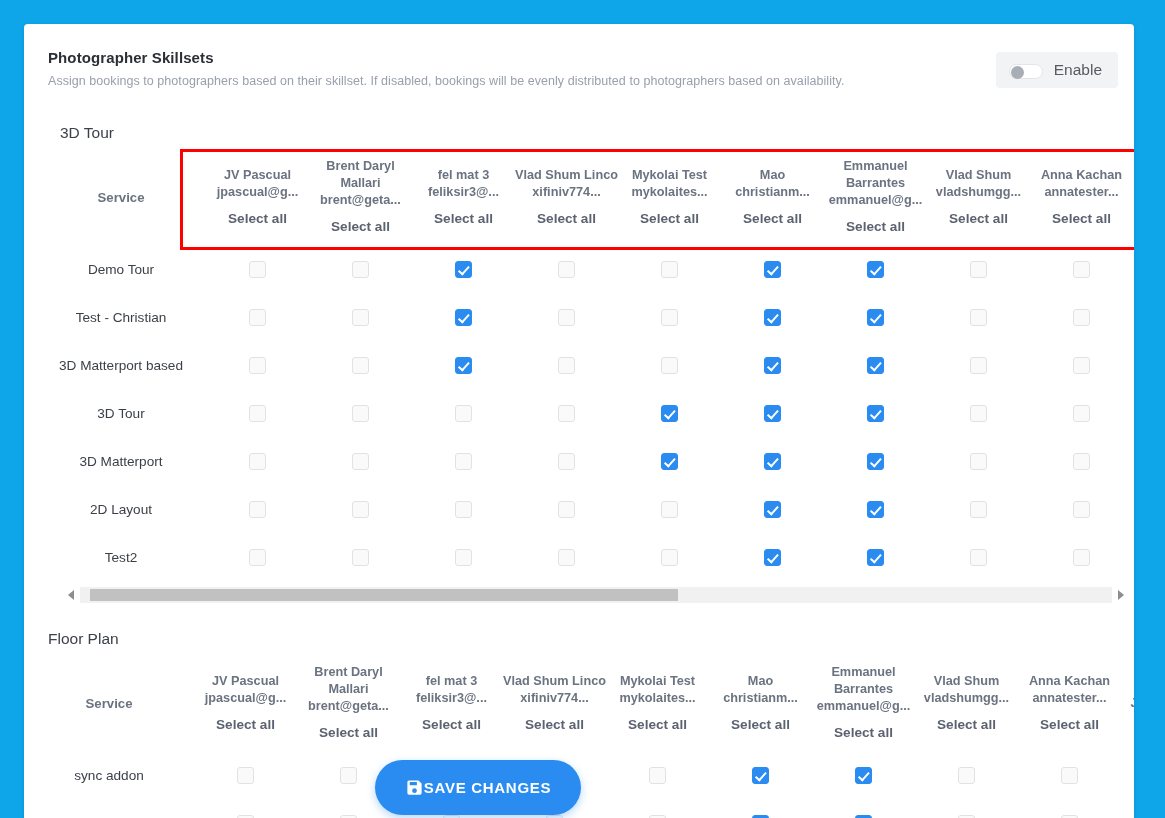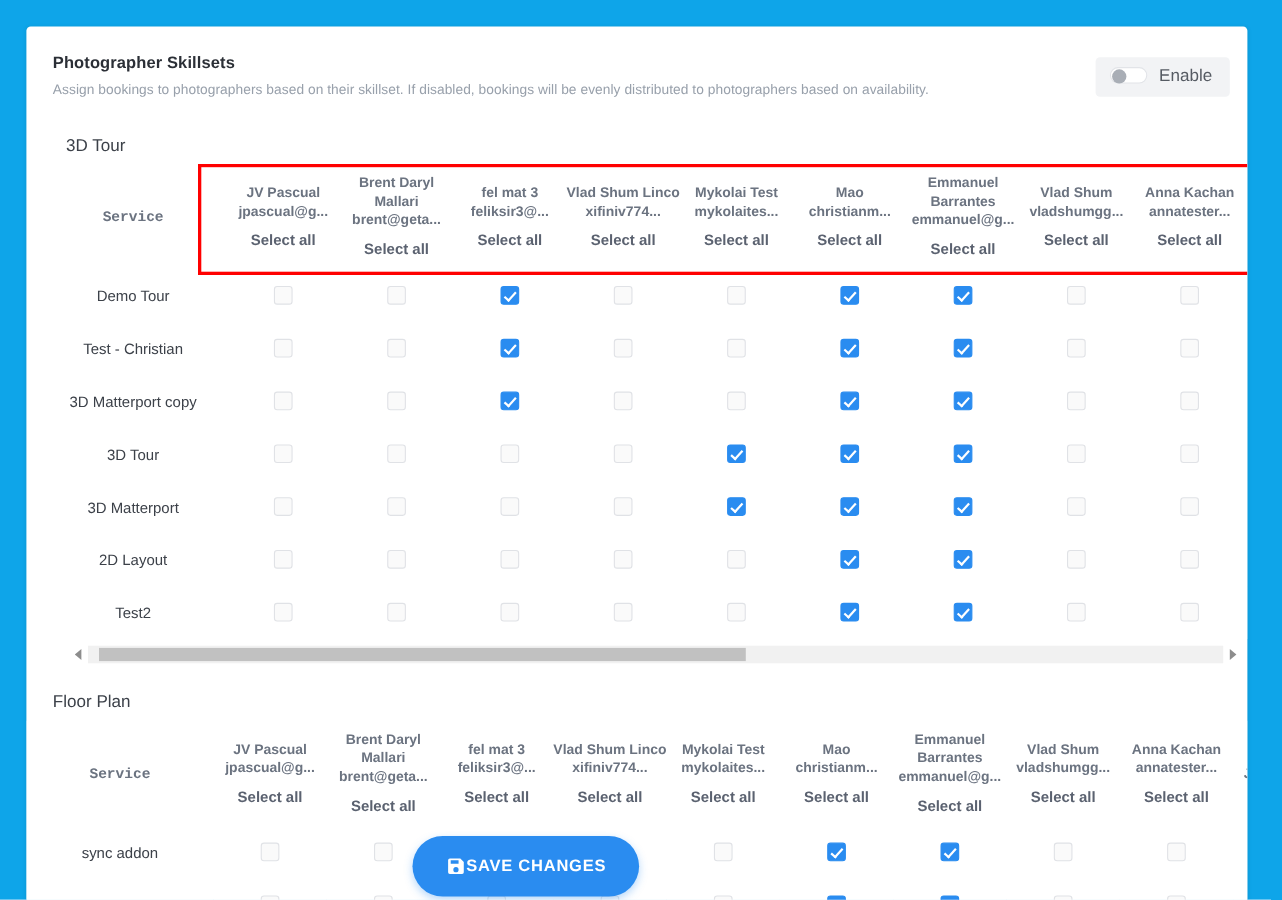--- a/index.html
+++ b/index.html
@@ -27,21 +27,21 @@
     font-size: 15px; font-weight: bold; color: #2b2f36;
     letter-spacing: .1px; line-height: 20px;
   }
   .card-sub {
     margin-top: 5px;
     font-size: 12.5px; font-weight: normal; color: #98a0ab;
     line-height: 16px; letter-spacing: .05px;
   }
   .enable-wrap {
     position: absolute; right: 16px; top: 28px;
-    display: flex; align-items: flex-start; gap: 11px;
+    display: flex; align-items: flex-end; gap: 11px;
     background: #f2f3f5; border-radius: 4px;
     padding: 9px 16px 9px 13px;
   }
   .switch {
     width: 34px; height: 15px; border-radius: 8px;
     background: #ffffff; border: 1px solid #e2e4e8;
     position: relative; flex: none;
   }
   .switch .knob {
     position: absolute; left: 1px; top: 1px;
@@ -69,21 +69,21 @@
   th.person-col { width: 103px; }
   th.person-col.last { width: 34px; }
 
   thead tr { height: 96px; }
   .p-name { font-size: 12.7px; color: #6b7380; line-height: 17px; }
   .p-mail { font-size: 12.7px; color: #6b7380; line-height: 17px; }
   .p-select {
     font-size: 13.6px; color: #5b6270; line-height: 18px;
     margin-top: 9px; cursor: pointer;
   }
-  .service-head { font-size: 13.2px; color: #6b7380; font-family: Liberation Mono, monospace; }
+  .service-head { font-size: 13.2px; color: #6b7380; }
 
   tbody tr { height: 48px; }
   .svc-label { font-size: 13.6px; color: #3c4149; line-height: 19px; }
 
   .cbx {
     display: inline-block;
     width: 17px; height: 17px;
     border-radius: 3px;
     border: 1.6px solid #e0e2e6;
     background: #fafafa;
@@ -251,21 +251,21 @@
                 <td class="person-col"><span class="cbx on"></span></td>
                 <td class="person-col"><span class="cbx"></span></td>
                 <td class="person-col"><span class="cbx"></span></td>
                 <td class="person-col"><span class="cbx on"></span></td>
                 <td class="person-col"><span class="cbx on"></span></td>
                 <td class="person-col"><span class="cbx"></span></td>
                 <td class="person-col"><span class="cbx"></span></td>
                 <td class="person-col last"></td>
               </tr>
               <tr>
-                <td class="service-col"><span class="svc-label">3D Matterport copy</span></td>
+                <td class="service-col"><span class="svc-label">3D Matterport based</span></td>
                 <td class="person-col"><span class="cbx"></span></td>
                 <td class="person-col"><span class="cbx"></span></td>
                 <td class="person-col"><span class="cbx on"></span></td>
                 <td class="person-col"><span class="cbx"></span></td>
                 <td class="person-col"><span class="cbx"></span></td>
                 <td class="person-col"><span class="cbx on"></span></td>
                 <td class="person-col"><span class="cbx on"></span></td>
                 <td class="person-col"><span class="cbx"></span></td>
                 <td class="person-col"><span class="cbx"></span></td>
                 <td class="person-col last"></td>

